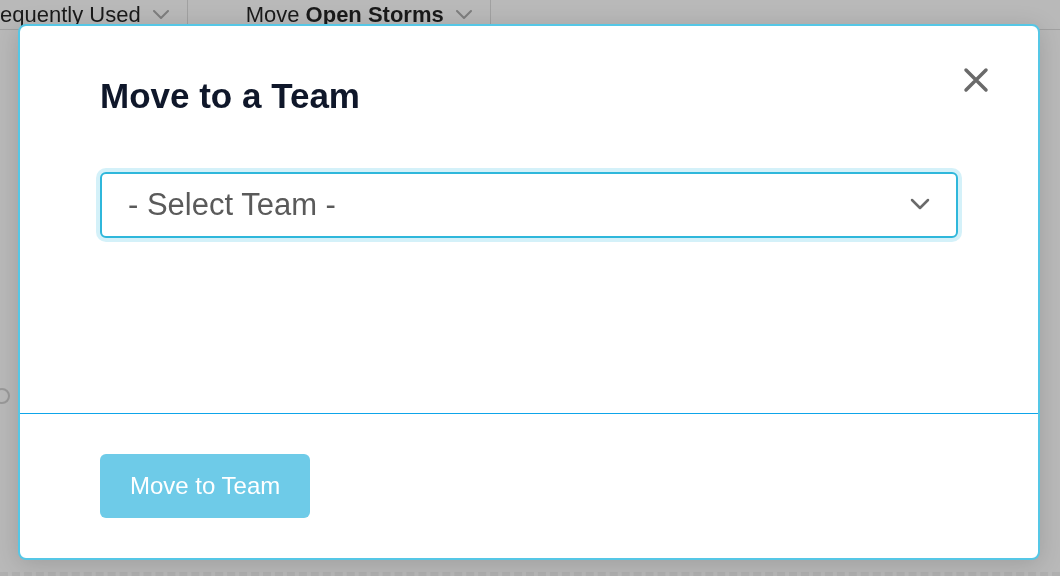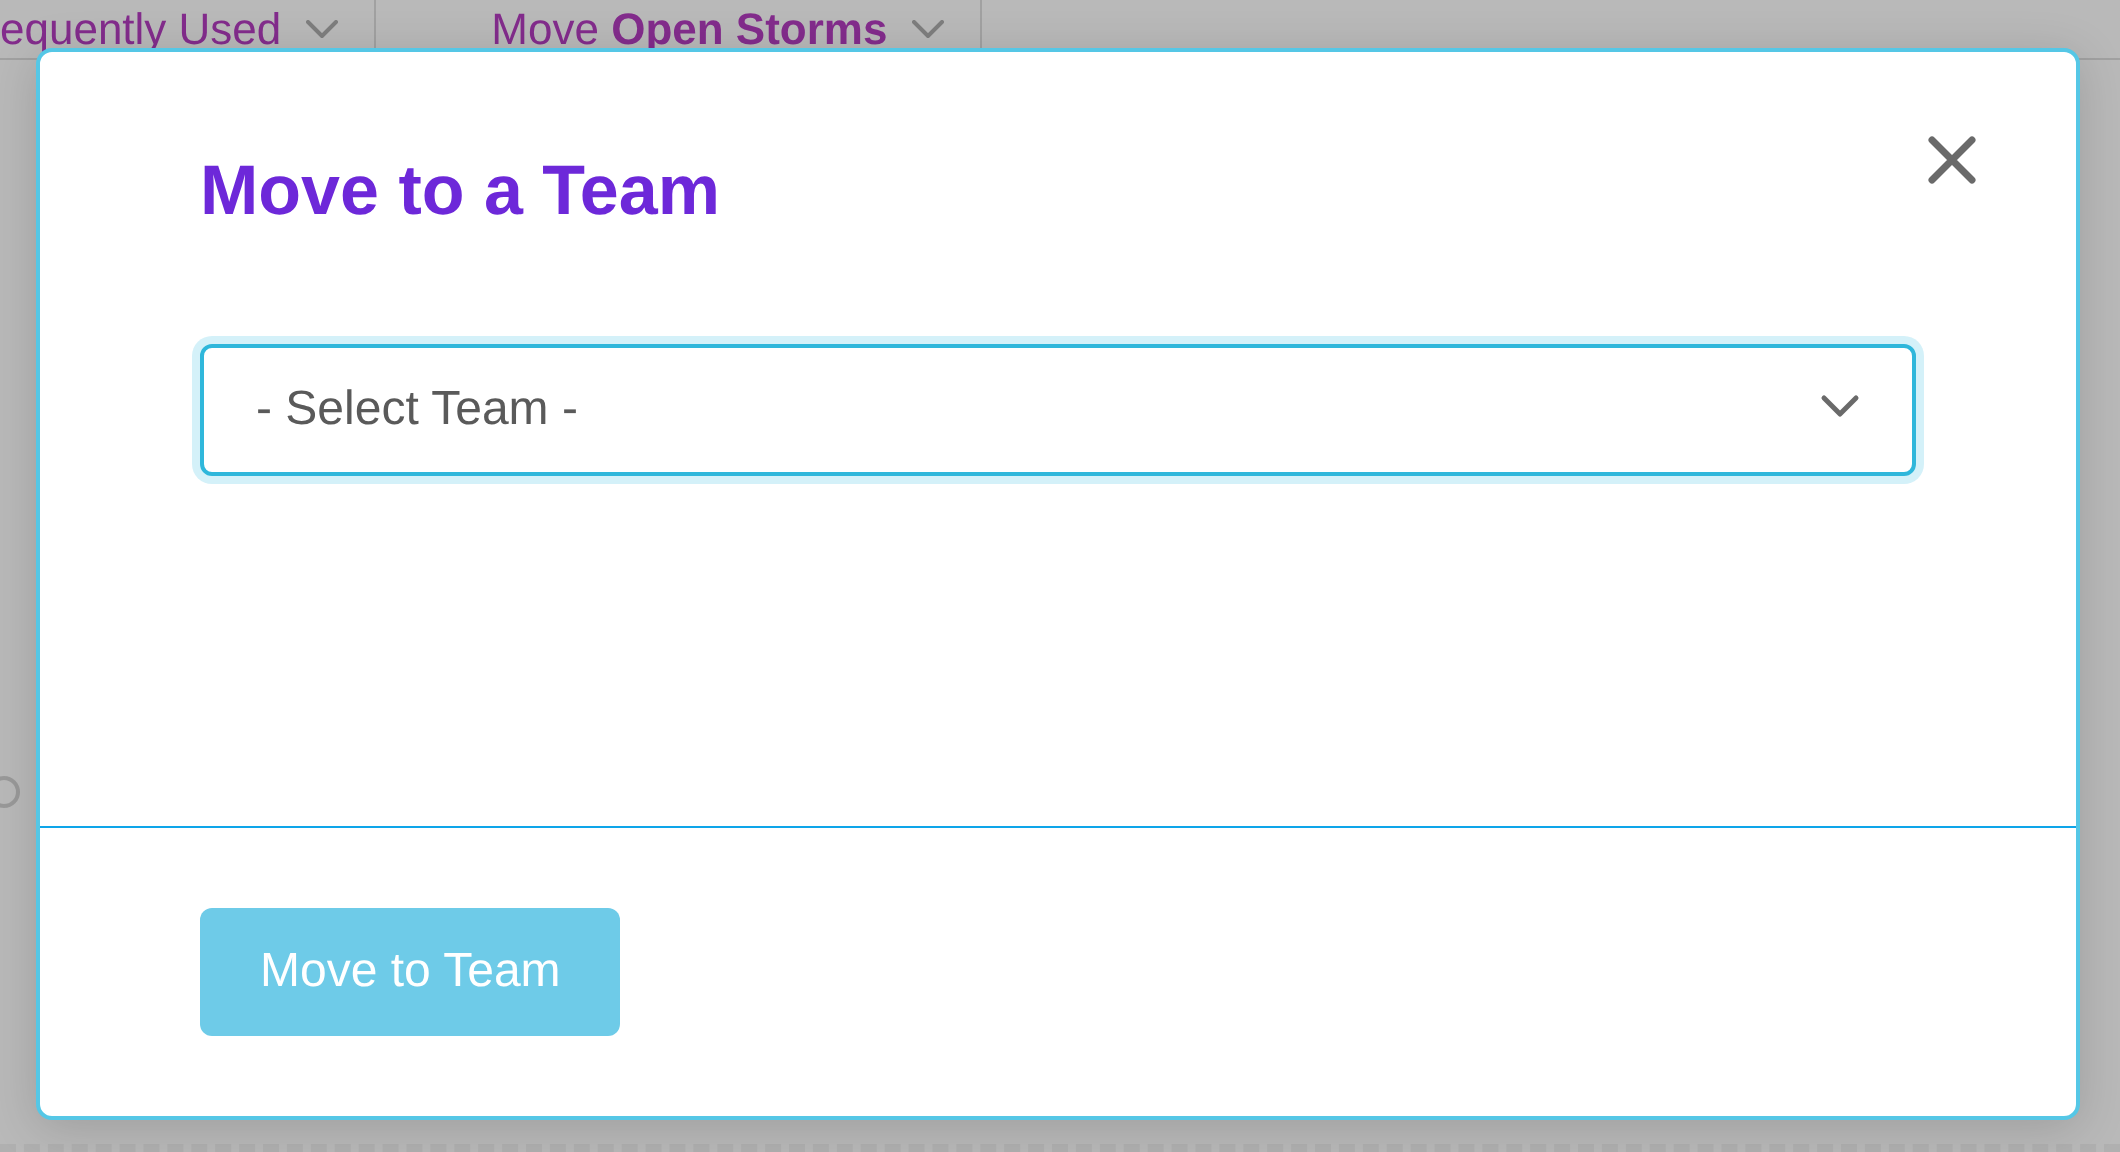--- a/index.html
+++ b/index.html
@@ -18,21 +18,21 @@
     }
     .bg-row {
       position: absolute;
       top: 0;
       left: 0;
       right: 0;
       height: 30px;
       display: flex;
       gap: 40px;
       padding-left: 0;
-      color: #a21caf;
+      color: #000000;
       font-size: 22px;
       align-items: center;
       background: #f5f5f5;
       border-bottom: 1px solid #d0d0d0;
     }
     .bg-item {
       display: flex;
       align-items: center;
       gap: 12px;
       padding: 0 18px;
@@ -58,21 +58,21 @@
       box-shadow: 0 4px 24px rgba(0,0,0,0.15);
     }
     .modal-body {
       flex: 1 1 auto;
       padding: 50px 80px 20px 80px;
       position: relative;
     }
     .modal-title {
       font-size: 35px;
       font-weight: 700;
-      color: #6d28d9;
+      color: #0f172a;
       margin-bottom: 56px;
     }
     .close-btn {
       position: absolute;
       top: 40px;
       right: 48px;
       cursor: pointer;
       color: #6a6a6a;
     }
     .close-btn svg { display: block; }
@@ -89,21 +89,21 @@
       border: 2px solid #2fb7db;
       border-radius: 6px;
       box-shadow: 0 0 0 4px rgba(85,199,230,0.25);
       display: flex;
       align-items: center;
       padding: 0 26px;
       cursor: pointer;
       background: #fff;
     }
     .select-text {
-      font-size: 24px;
+      font-size: 31px;
       color: #5a5a5a;
       flex: 1;
     }
     .select-chevron {
       color: #6a6a6a;
     }
     .modal-footer {
       border-top: 1px solid #0ea5e9;
       padding: 40px 80px 40px 80px;
     }

